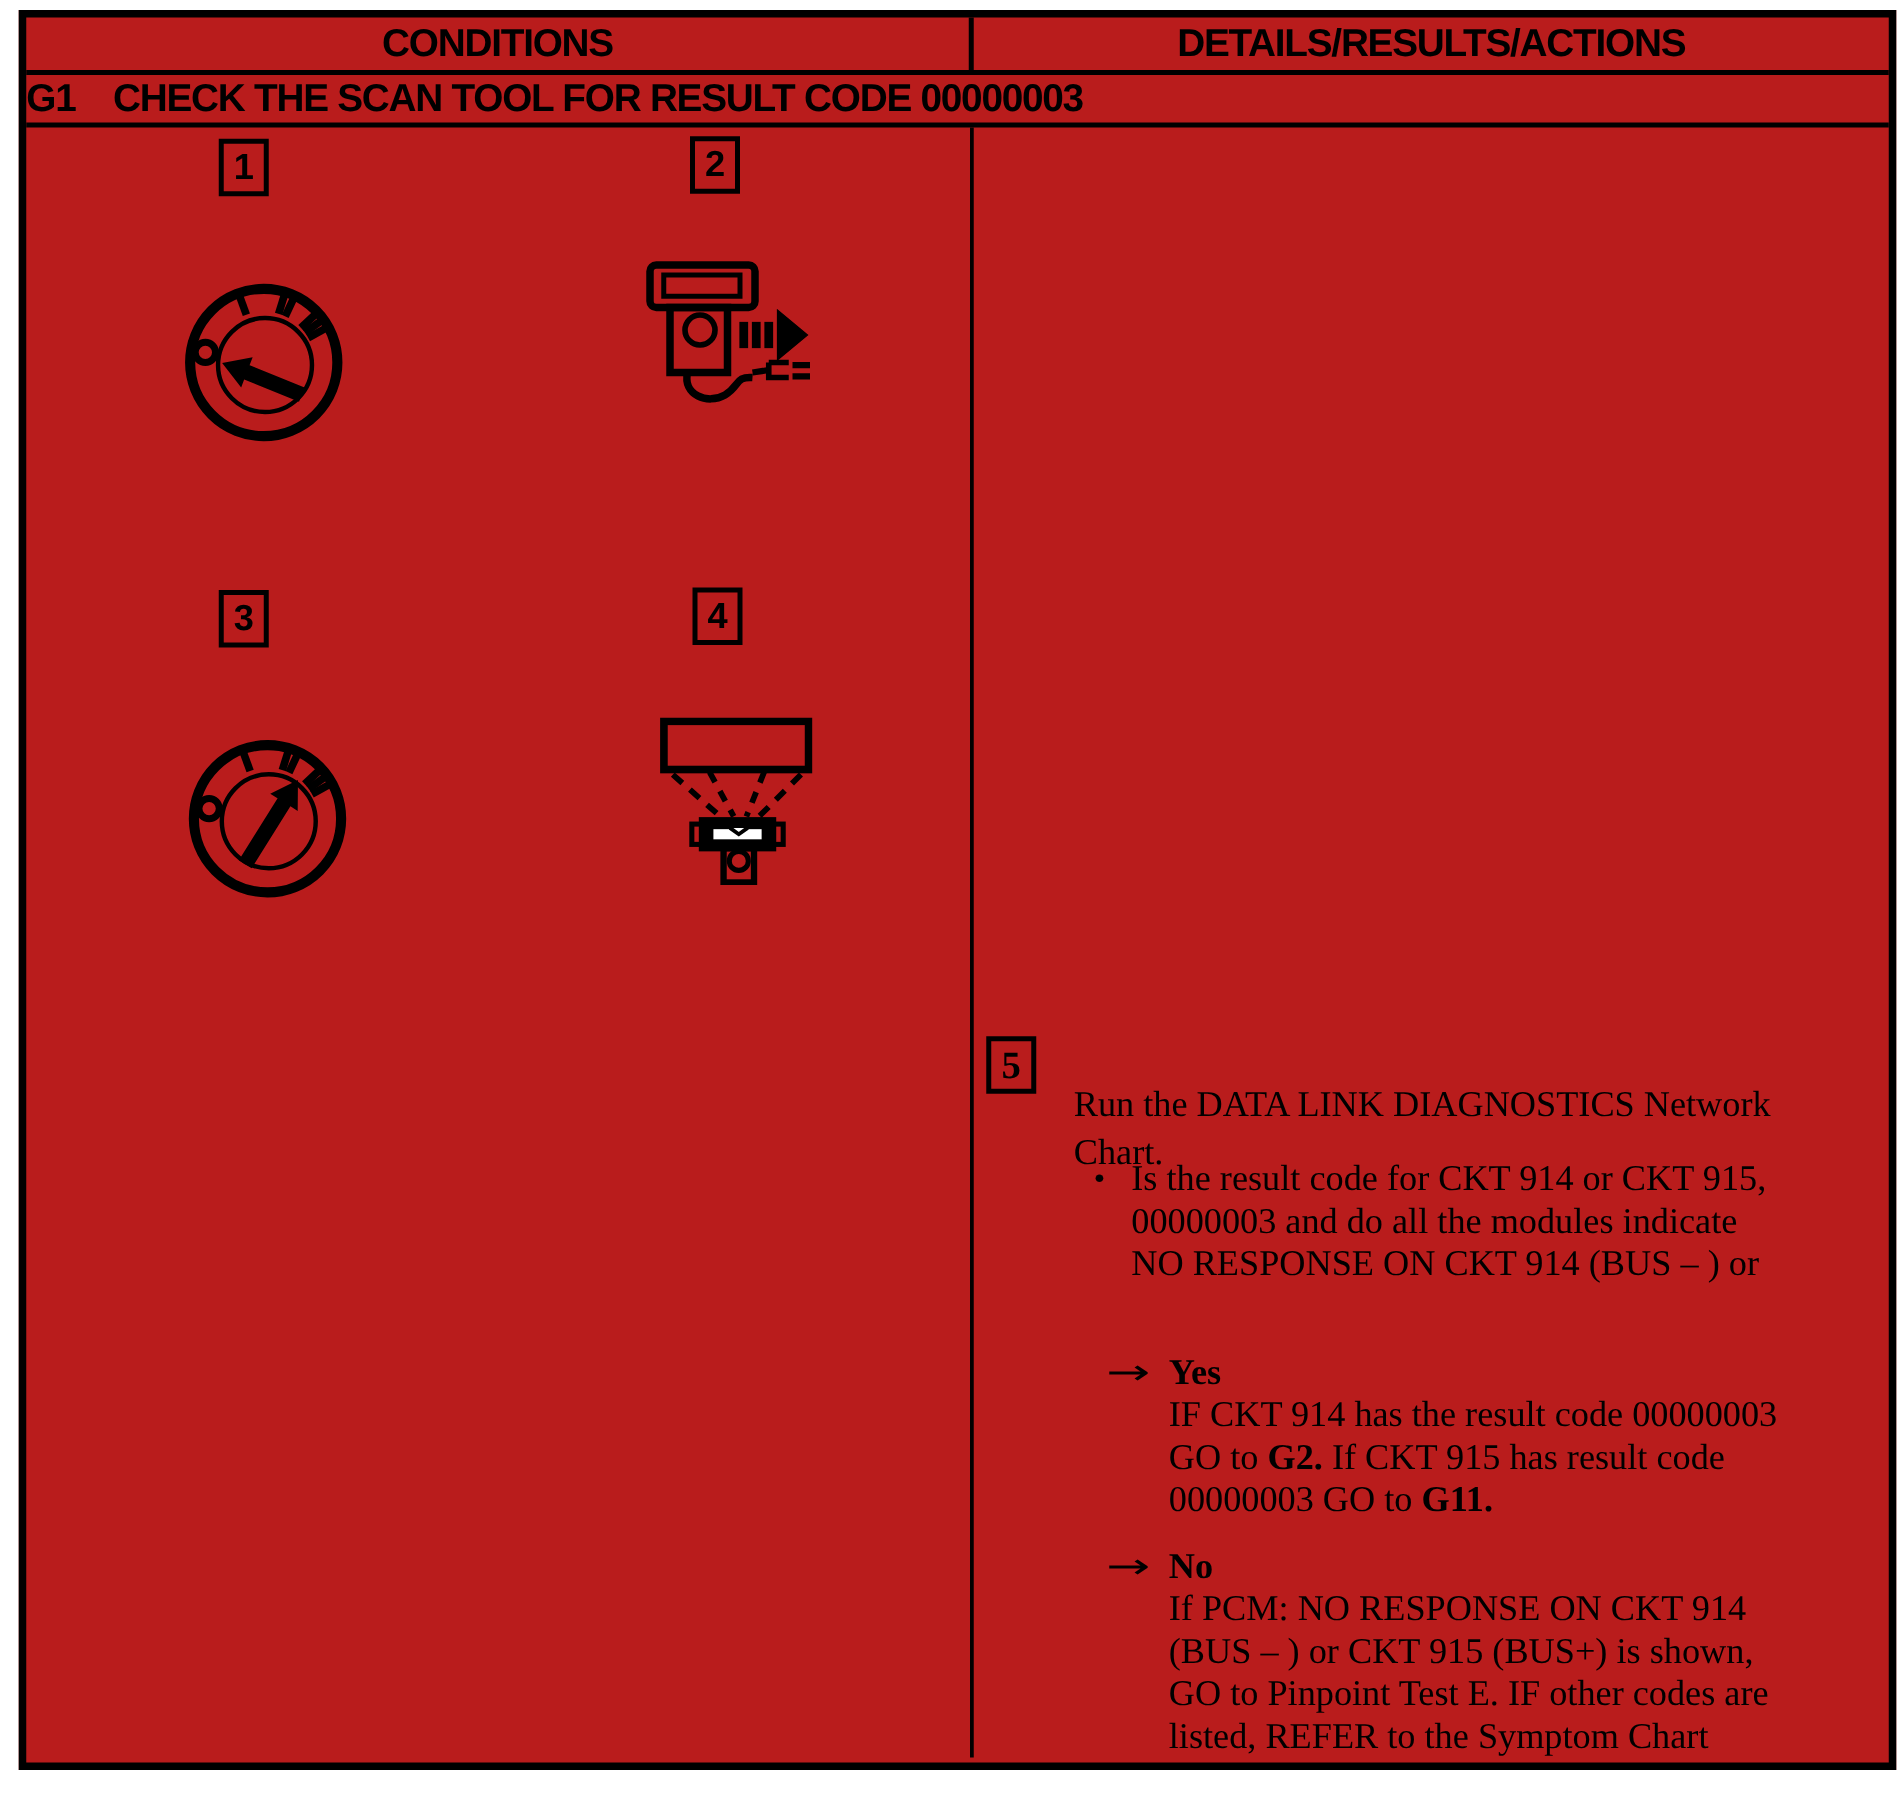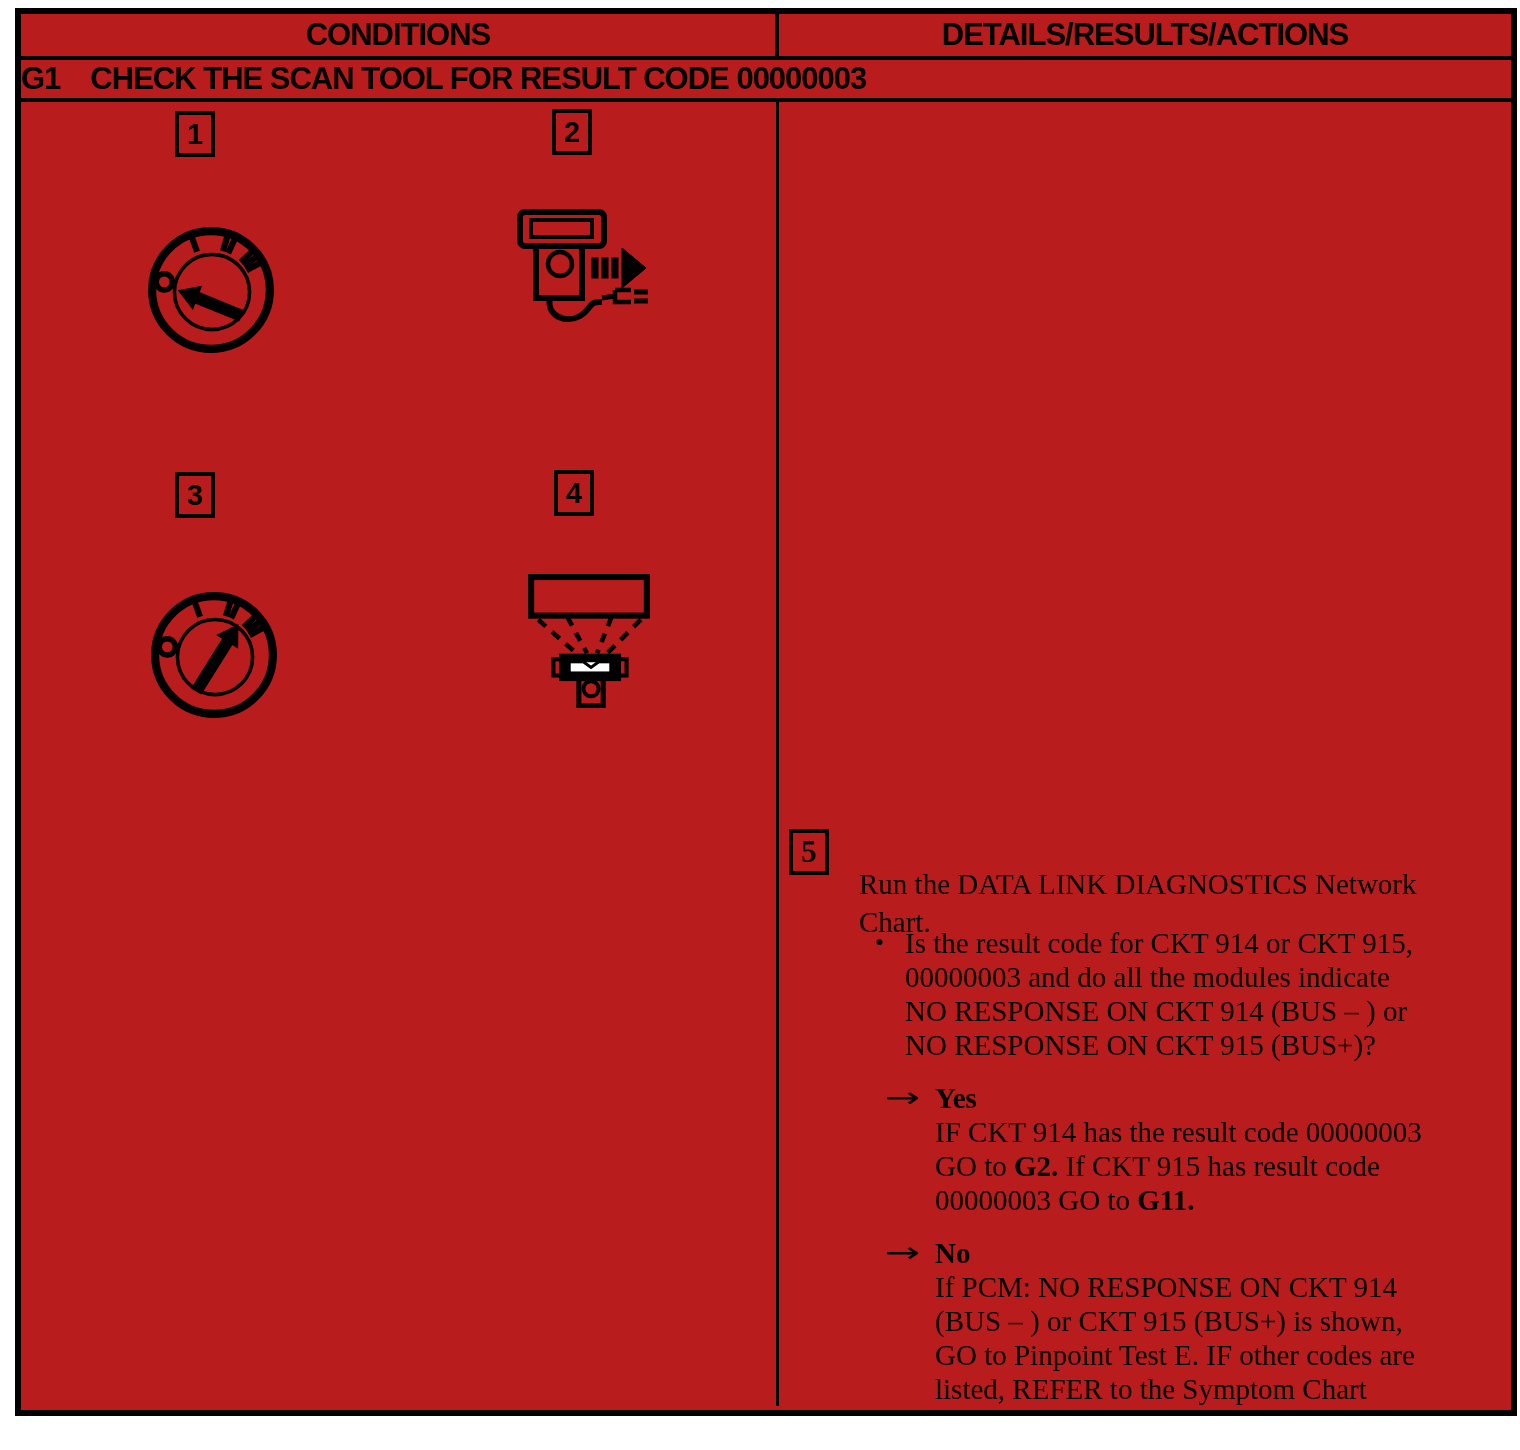--- a/index.html
+++ b/index.html
@@ -172,21 +172,20 @@
           <div>Chart.</div>
         </div>
       </div>
 
       <div class="qblock">
         <div class="qbullet">•</div>
         <div class="qlines">
           <div>Is the result code for CKT 914 or CKT 915,</div>
           <div>00000003 and do all the modules indicate</div>
           <div>NO RESPONSE ON CKT 914 (BUS – ) or</div>
-          <div>NO RESPONSE ON CKT 915 (BUS+)?</div>
         </div>
       </div>
 
       <div class="branch yesblock">
         <span class="arr">→</span>
         <div class="btext">
           <div class="blabel">Yes</div>
           <div>IF CKT 914 has the result code 00000003</div>
           <div><span>GO to </span><span class="bold">G2.</span><span> If CKT 915 has result code</span></div>
           <div><span>00000003 GO to </span><span class="bold">G11.</span></div>

